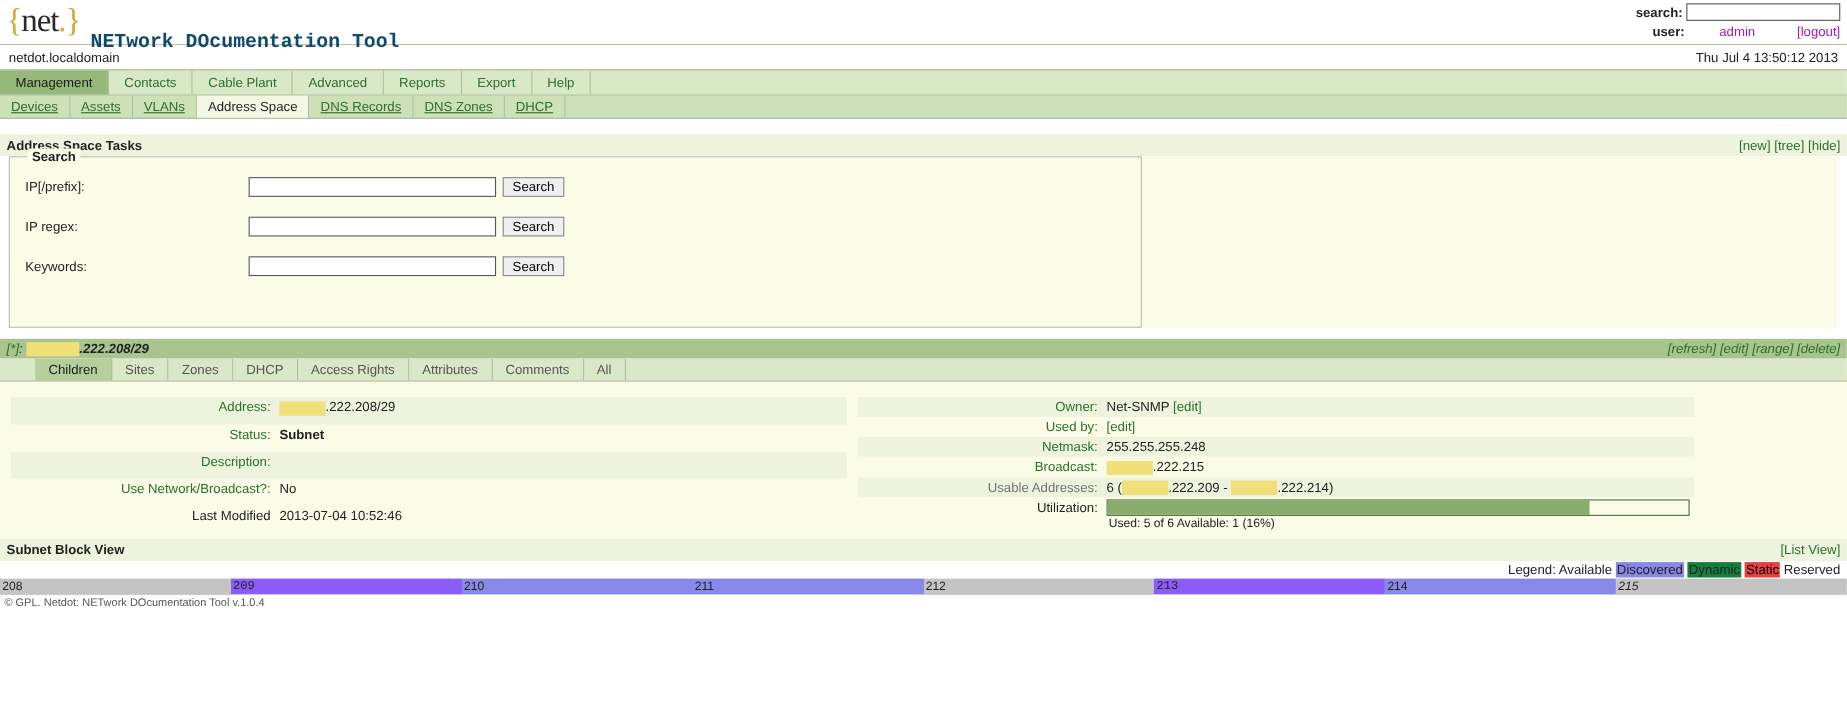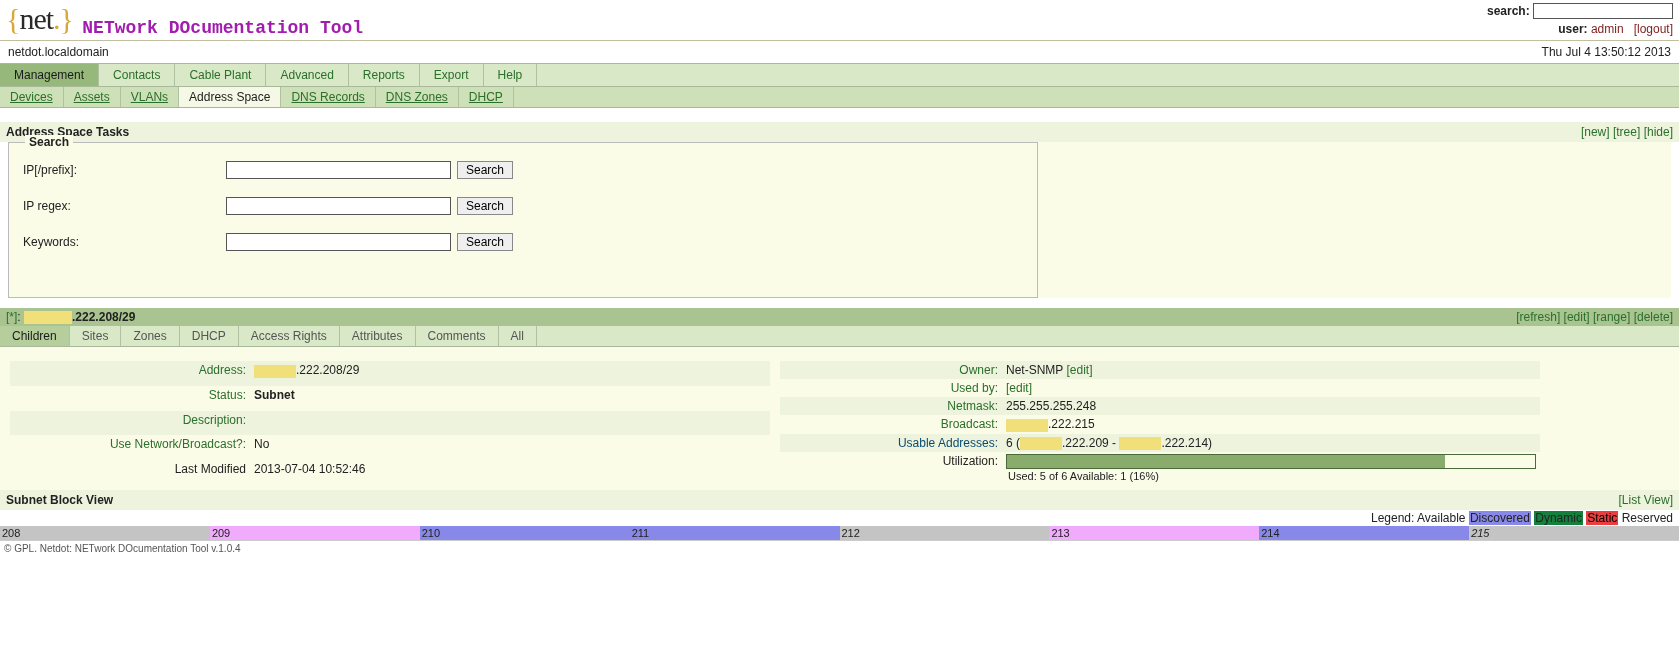--- a/index.html
+++ b/index.html
@@ -1,24 +1,24 @@
 <!DOCTYPE html>
 <html><head>
 <meta charset="utf-8">
 <style>
   * { box-sizing: border-box; margin: 0; padding: 0; }
   body { font-family: Verdana, Arial, sans-serif; font-size: 12px; background: #fff; color: #222; width: 1679px; }
   a { color: #2a6f2a; text-decoration: none; cursor: pointer; }
-  .a-link { color: #7f1d1d; }
+  .a-link { color: #a21caf; margin-left: 28px; }
 
   .topbar { display: flex; justify-content: space-between; align-items: flex-start; padding: 2px 6px 2px 6px; border-bottom: 1px solid #c0c0a0; }
   .logo { font-family: Georgia, serif; font-size: 30px; color: #2a2a2a; letter-spacing: -1px; display:inline-block; }
   .logo .brace { color: #d8a83a; font-weight: normal; }
   .logo .dot { color: #d8a83a; }
-  .app-title { font-family: "Courier New", monospace; font-size: 18px; font-weight: bold; color: #a21caf; margin-left: 6px; position: relative; top:4px; }
+  .app-title { font-family: "Courier New", monospace; font-size: 18px; font-weight: bold; color: #0c4a6e; margin-left: 6px; position: relative; top:15px; }
   .top-right { text-align: right; font-size: 12px; line-height: 18px; }
   .top-right .lbl { font-weight: bold; }
   .top-search { width: 140px; height: 16px; border: 1px solid #555; font-size:12px;}
   
   .hostbar { display: flex; justify-content: space-between; padding: 4px 8px; font-size: 12px; }
   
   .tabs-main { background: #d9e8c7; border-top: 1px solid #a8b89a; border-bottom: 1px solid #a8b89a; display: flex; }
   .tabs-main .tab { padding: 4px 14px; border-right: 1px solid #b0c0a0; cursor:pointer; color:#2a6f2a;}
   .tabs-main .tab.active { background: #96b87a; color: #1a1a1a; }
   
@@ -30,26 +30,26 @@
   .task-head .title { font-weight: bold; }
   
   .search-panel { margin: 0 8px 10px 8px; background:#fbfce8; }
   .fieldset { border: 1px solid #bbb; padding: 10px 12px 18px 12px; position: relative; width: 1030px; background:#fbfce8;}
   .fieldset .legend { position: relative; top: -18px; left: 4px; background: #fbfce8; padding: 0 4px; font-weight: bold; display:inline-block;}
   .search-row { display:flex; align-items:center; margin: 8px 0 18px 0; }
   .search-row .label { width: 205px; padding-left:2px;}
   .search-row input[type=text] { width: 225px; height:18px; border:1px solid #555; font-size:12px;}
   .btn { background: #efefef; border: 1px solid #888; padding: 1px 8px; font-size:12px; margin-left:6px; cursor:pointer;}
   
-  .block-head { background: #a9c490; padding: 2px 6px; display:flex; justify-content:space-between; font-size:12px; margin-top:6px; }
+  .block-head { background: #a9c490; padding: 2px 6px; display:flex; justify-content:space-between; font-size:12px; margin-top:6px;font-style:italic; }
   .redact { background: #f1df7a; display:inline-block; height:13px; vertical-align:middle;}
   
   .tabs-obj { background: #d9e8c7; display:flex; border-bottom:1px solid #a8b89a;}
   .tabs-obj .tab { padding:3px 12px; border-right:1px solid #b0c0a0; color:#555; cursor:pointer; font-size:12px;}
-  .tabs-obj .tab.active { background:#b5ce9c; color:#1a1a1a;}
+  .tabs-obj .tab.active { background:#b5ce9c; color:#1a1a1a;margin-left:32px;}
   
   .details-panel { background: #fbfce8; padding: 14px 10px 6px 10px;}
   .details-wrap { display:flex; gap: 10px; }
   .info-table { border-collapse: collapse; width: 760px; }
   .info-table td { padding: 2px 4px; vertical-align: top; font-size:12px;}
   .info-table .klabel { text-align: right; width: 240px;}
   .alt { background: #eef3de; }
   .info-table2 { border-collapse: collapse; width: 760px; }
   .info-table2 td { padding: 2px 4px; vertical-align: top; font-size:12px;}
   .info-table2 .klabel { text-align: right; width: 255px;}
@@ -58,21 +58,21 @@
   .util-bar { border:1px solid #4a6a3a; height:15px; width:530px; position:relative; background:#fbfce8;}
   .util-fill { background:#89ab6c; height:100%; }
   .util-text { font-size:11px; padding-left:2px; padding-top:1px;}
   
   .subnet-head { background:#eef3de; padding:3px 6px; display:flex; justify-content:space-between; font-size:12px; }
   .legend-row { text-align:right; padding:1px 6px; font-size:12px;}
   .leg-av{} .leg-disc{background:#8888e8; padding:0 1px;} .leg-dyn{background:#15803d; padding:0 1px;} .leg-stat{background:#e84040; color:#000; padding:0 1px;} .leg-res{}
   
   .block-table { border-collapse:collapse; width:100%; }
   .block-table td { font-size:11px; height:14px; padding-left:2px; }
-  .c-avail{background:#c4c4c4;} .c-stat{background:#f0abfc;} .c-disc{background:#8888e8;}
+  .c-avail{background:#c4c4c4;} .c-stat{background:#8b5cf6;font-family:Liberation Mono, monospace;} .c-disc{background:#8888e8;}
   
   .footer { font-size:10px; color:#555; padding:2px 4px; border-top:1px solid #ccc;}
 </style>
 </head>
 <body>
 
 <div class="topbar">
   <div>
     <span class="logo"><span class="brace">{</span>net<span class="dot">.</span><span class="brace">}</span></span>
     <span class="app-title">NETwork DOcumentation Tool</span>
@@ -211,21 +211,21 @@
           </tr>
       <tr class="alt">
             <td class="klabel"><a>Netmask:</a></td>
         <td>255.255.255.248</td>
           </tr>
       <tr>
             <td class="klabel"><a>Broadcast:</a></td>
         <td><span class="redact" style="width:42px;"></span><span>.222.215</span></td>
           </tr>
       <tr class="alt">
-            <td class="klabel" style="color:#0c4a6e;">Usable Addresses:</td>
+            <td class="klabel" style="color:#737373;">Usable Addresses:</td>
         <td><span>6 (</span><span class="redact" style="width:42px;"></span><span>.222.209 - </span><span class="redact" style="width:42px;"></span><span>.222.214)</span></td>
           </tr>
       <tr>
             <td class="klabel" style="color:#222;">Utilization:</td>
         <td>
           <div class="util-wrap">
             <div class="util-bar">
                   <div class="util-fill" id="util-fill" style="width: 83%;"></div>
                 </div>
             <div class="util-text">Used: 5 of 6   Available: 1  (16%)</div>

